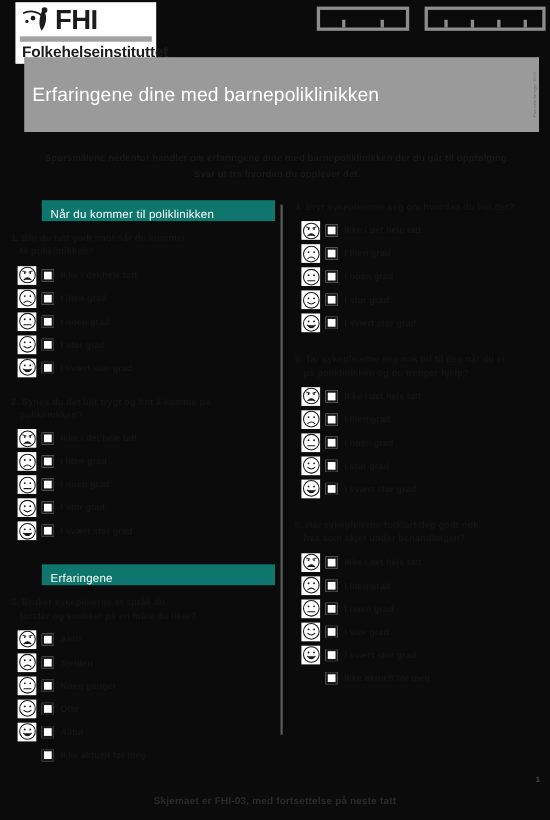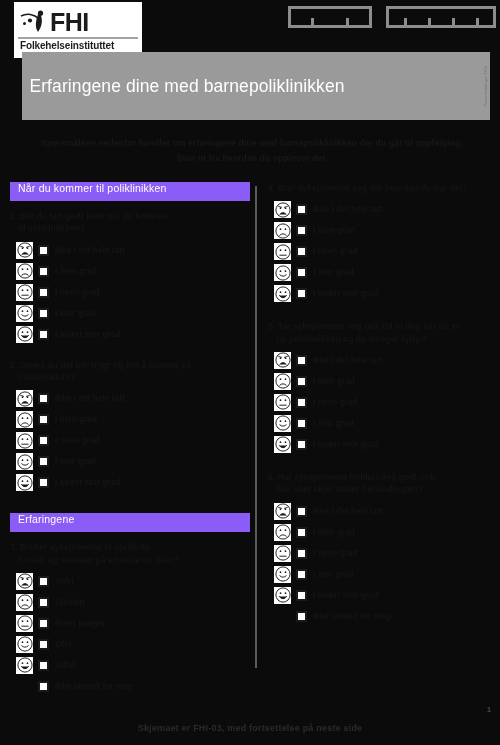--- a/index.html
+++ b/index.html
@@ -39,26 +39,26 @@
   .logo-mark { width: 30px; height: 26px; flex: none; }
   .logo-fhi {
     font-size: 25px;
     font-weight: bold;
     letter-spacing: -0.5px;
     color: #1c1c1c;
     line-height: 1;
     font-family: "Liberation Sans", sans-serif;
   }
   .logo-sub {
-    font-size: 10px;
+    font-size: 14px;
     font-weight: bold;
     color: #1c1c1c;
     letter-spacing: -0.15px;
     padding-left: 2px;
-    border-top: 2px solid #a3a3a3;
+    border-top: 5px solid #a3a3a3;
     margin-top: 1px;
     padding-top: 1px;
     width: 120px;
   }
 
   .regmarks {
     position: absolute;
     top: 6px; left: 288px;
     display: flex;
     gap: 14px;
@@ -130,26 +130,27 @@
 
   .divider {
     position: absolute;
     left: 255px; top: 186px;
     width: 2px; height: 482px;
     background: #5a5a5a;
   }
 
   
   .sect-bar {
-    background: #8b5cf6;
+    background: #0f766e;
     height: 19px;
     display: flex;
-    align-items: flex-start;
+    align-items: flex-end;
     padding-left: 8px;
     margin-bottom: 9px;
+    margin-left: 28px;
   }
   .sect-bar-label {
     color: #ffffff;
     font-size: 10.5px;
     letter-spacing: 0.2px;
   }
 
   
   .question { margin-bottom: 8px; }
   .q-text {
@@ -707,16 +708,16 @@
           <span class="opt-label">I svært stor grad</span>
         </div>
         <div class="option extra">
           <span class="cbox" style="margin-left:0;"></span>
           <span class="opt-label">Ikke aktuelt for meg</span>
         </div>
       </div>
     </div>
   </div>
 
-  <div class="footer-text">Skjemaet er FHI-03, med fortsettelse på neste side</div>
+  <div class="footer-text">Skjemaet er FHI-03, med fortsettelse på neste tatt</div>
   <div class="page-num">1</div>
 
 </div>
 
 </body></html>

